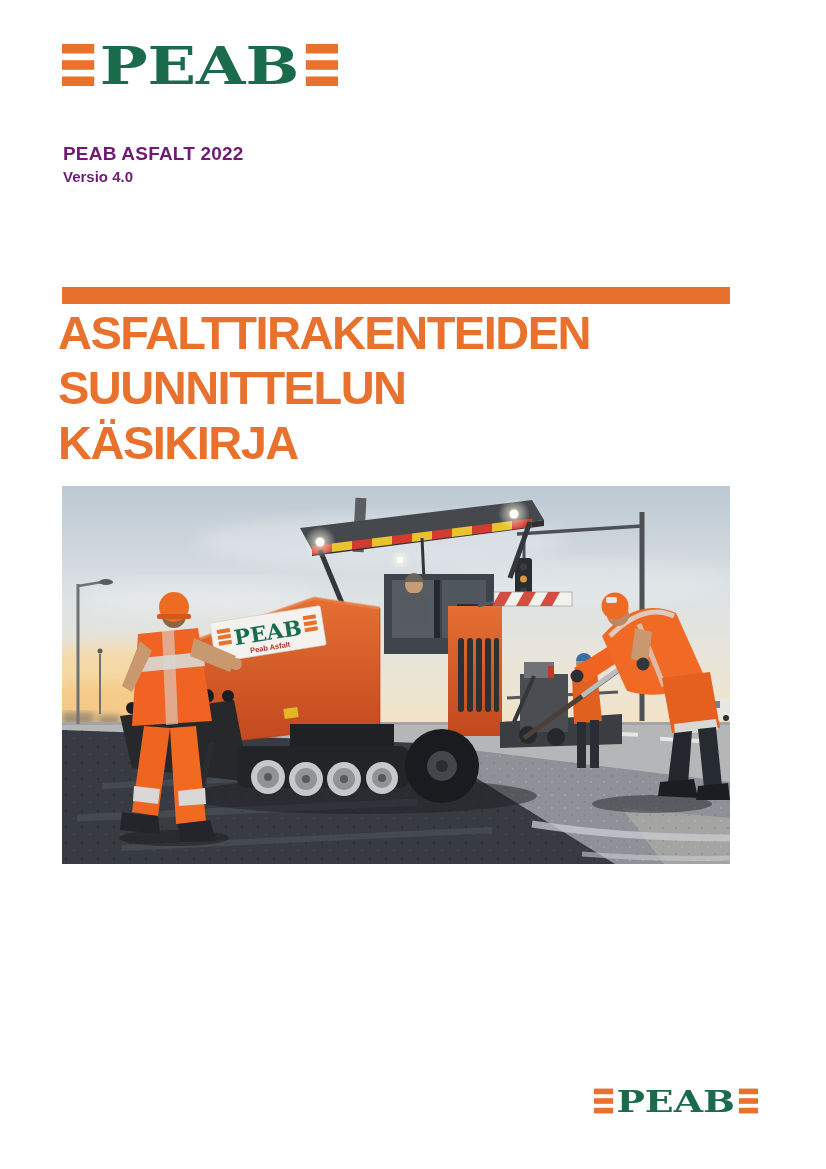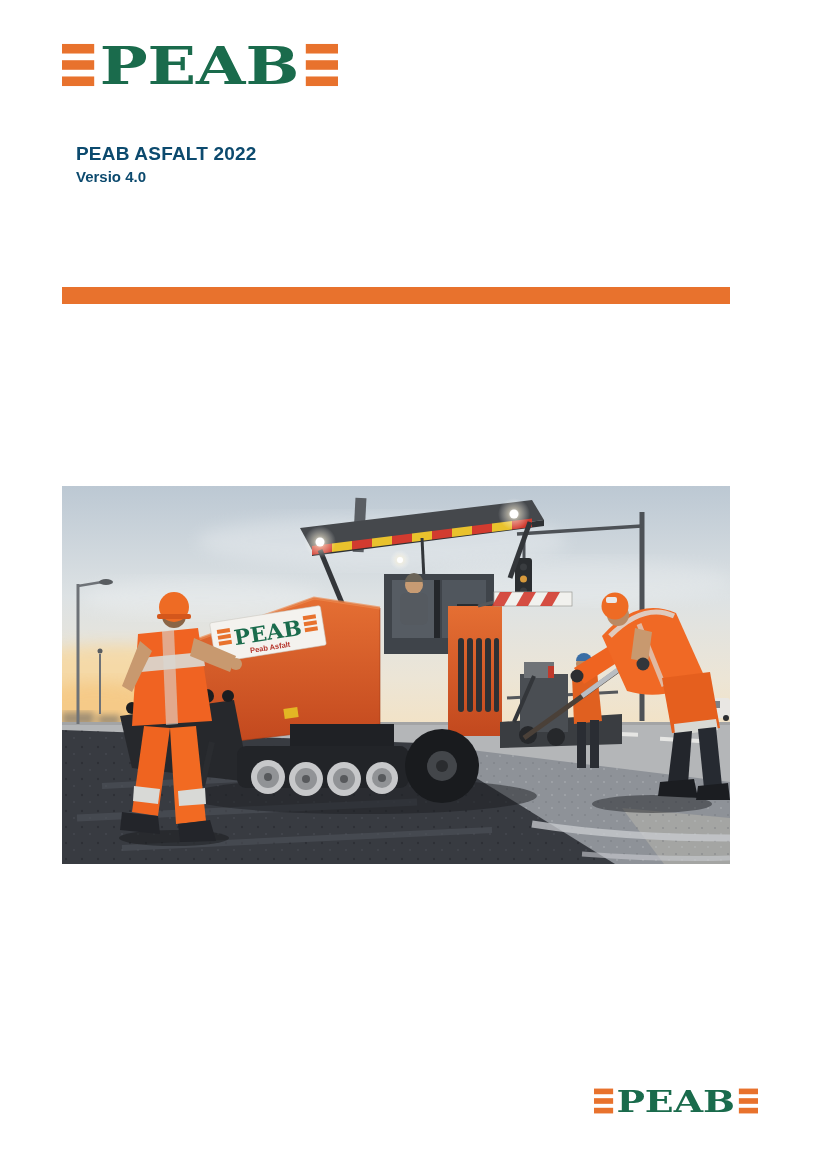--- a/index.html
+++ b/index.html
@@ -2,21 +2,21 @@
 <html><head>
 <meta charset="utf-8">
 <style>
   html,body { margin:0; padding:0; background:#ffffff; }
   .page {
     position:relative; width:826px; height:1169px; background:#ffffff;
     font-family:"Liberation Sans", sans-serif; overflow:hidden;text-decoration:underline;
   }
   .logo-top    { position:absolute; left:62px;  top:43px;   width:276px; height:44px; }
   .logo-bottom { position:absolute; left:594px; top:1088px; width:164px; height:26px; }
-  .header-block { position:absolute; left:76px; top:143px; color:#0c4a6e; }
+  .header-block { position:absolute; left:63px; top:143px; color:#701a75; }
   .product-title { font-size:19px; font-weight:bold; letter-spacing:0.2px; }
   .version-text  { font-size:15px; font-weight:bold; margin-top:3px; }
   .accent-bar {
     position:absolute; left:62px; top:287px; width:668px; height:17px;
     background:#e8722d;
   }
   .main-title {
     position:absolute; left:58px; top:305px;
     font-size:47px; font-weight:bold; color:#e8722d;
     line-height:55px; letter-spacing:-1.5px; white-space:nowrap;
@@ -42,20 +42,25 @@
     </g>
   </svg>
 
   <div class="header-block">
     <div class="product-title">PEAB ASFALT 2022</div>
     <div class="version-text">Versio 4.0</div>
   </div>
 
   <div class="accent-bar"></div>
 
+  <div class="main-title">
+    <div>ASFALTTIRAKENTEIDEN</div>
+    <div>SUUNNITTELUN</div>
+    <div>KÄSIKIRJA</div>
+  </div>
 
   <svg class="cover-photo" viewBox="0 0 668 378" preserveAspectRatio="none">
     <defs>
       <linearGradient id="skyGrad" x1="0" y1="0" x2="0" y2="1">
         <stop offset="0" stop-color="#bcc8d3"></stop>
         <stop offset="0.45" stop-color="#dde2e4"></stop>
         <stop offset="0.78" stop-color="#ece5d6"></stop>
         <stop offset="1" stop-color="#f3e2c4"></stop>
       </linearGradient>
       <linearGradient id="orangeBody" x1="0" y1="0" x2="0" y2="1">

